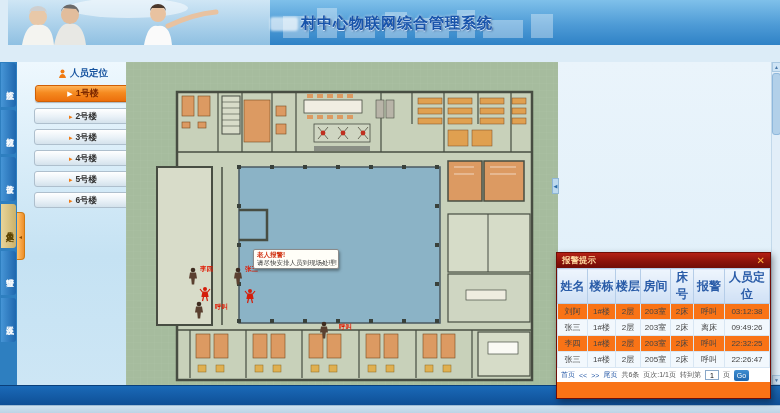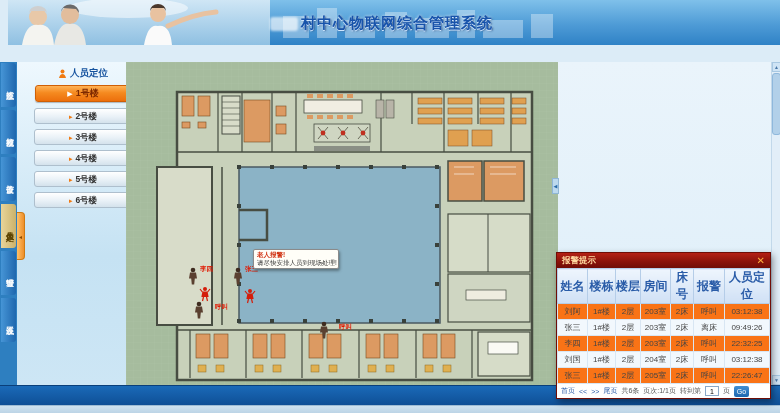--- a/index.html
+++ b/index.html
@@ -426,29 +426,20 @@
           <tr>
             <td>李四</td>
             <td>1#楼</td>
             <td>2层</td>
             <td>203室</td>
             <td>2床</td>
             <td>呼叫</td>
             <td>22:32:25</td>
           </tr>
           <tr>
-            <td>刘国</td>
-            <td>1#楼</td>
-            <td>2层</td>
-            <td>204室</td>
-            <td>2床</td>
-            <td>呼叫</td>
-            <td>03:12:38</td>
-          </tr>
-          <tr>
             <td>张三</td>
             <td>1#楼</td>
             <td>2层</td>
             <td>205室</td>
             <td>2床</td>
             <td>呼叫</td>
             <td>22:26:47</td>
           </tr>
         </tbody>
     </table>

